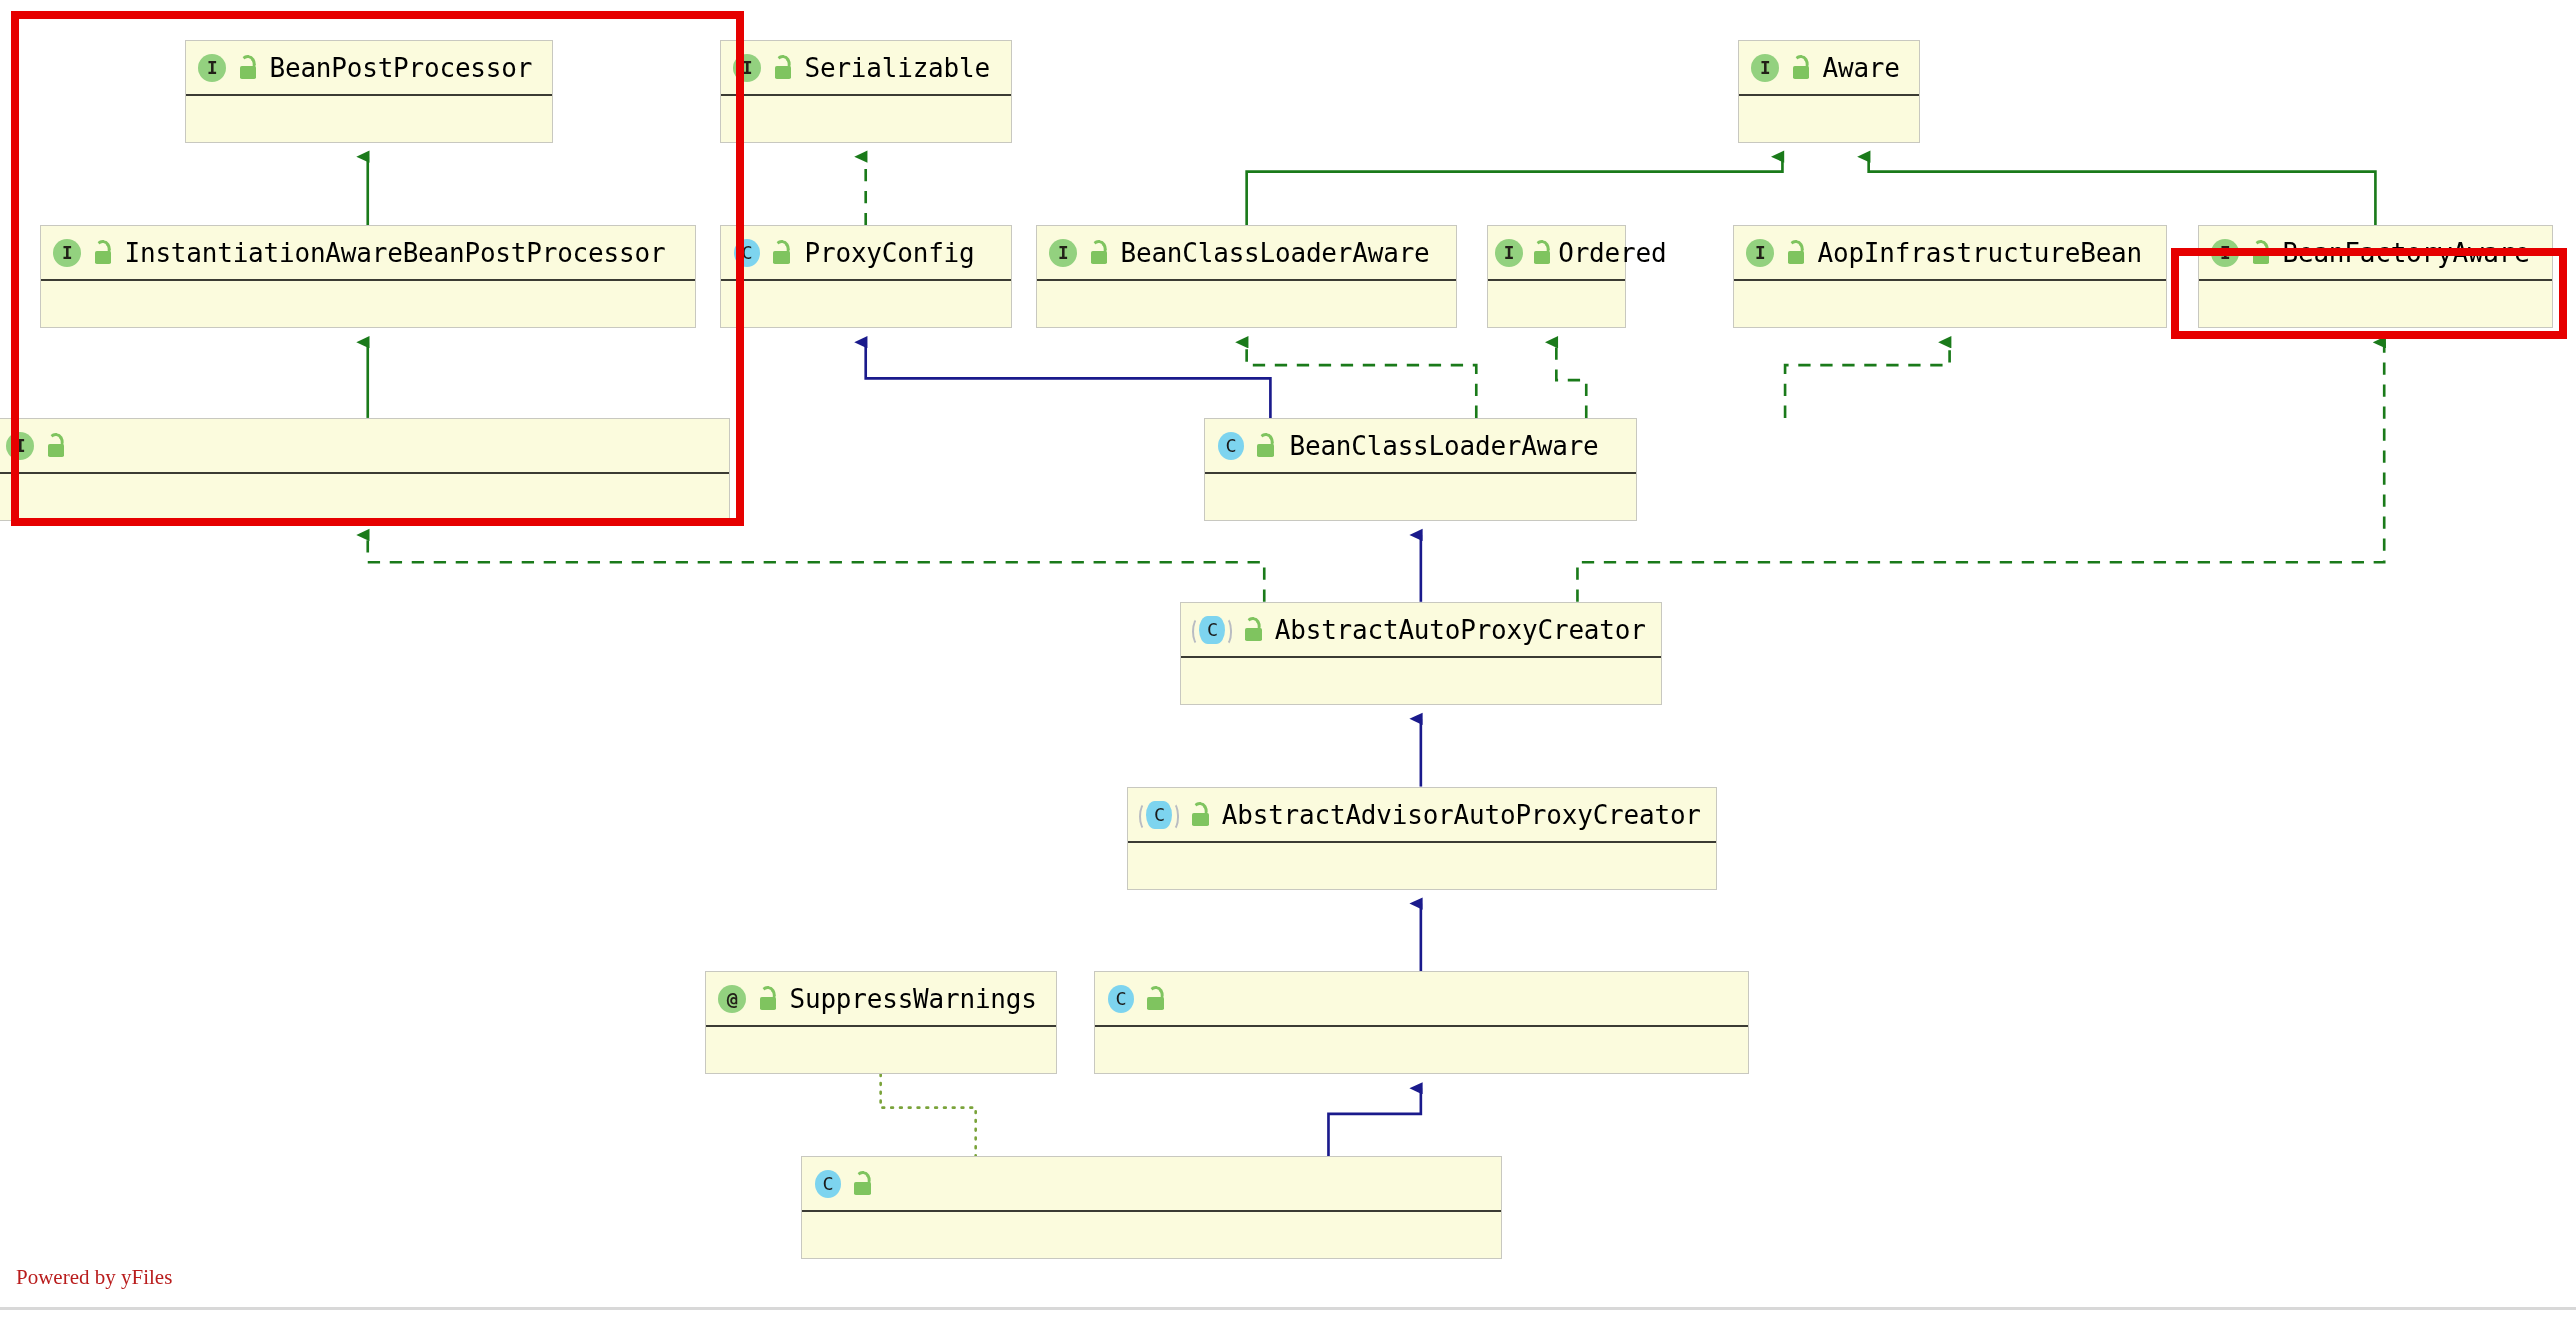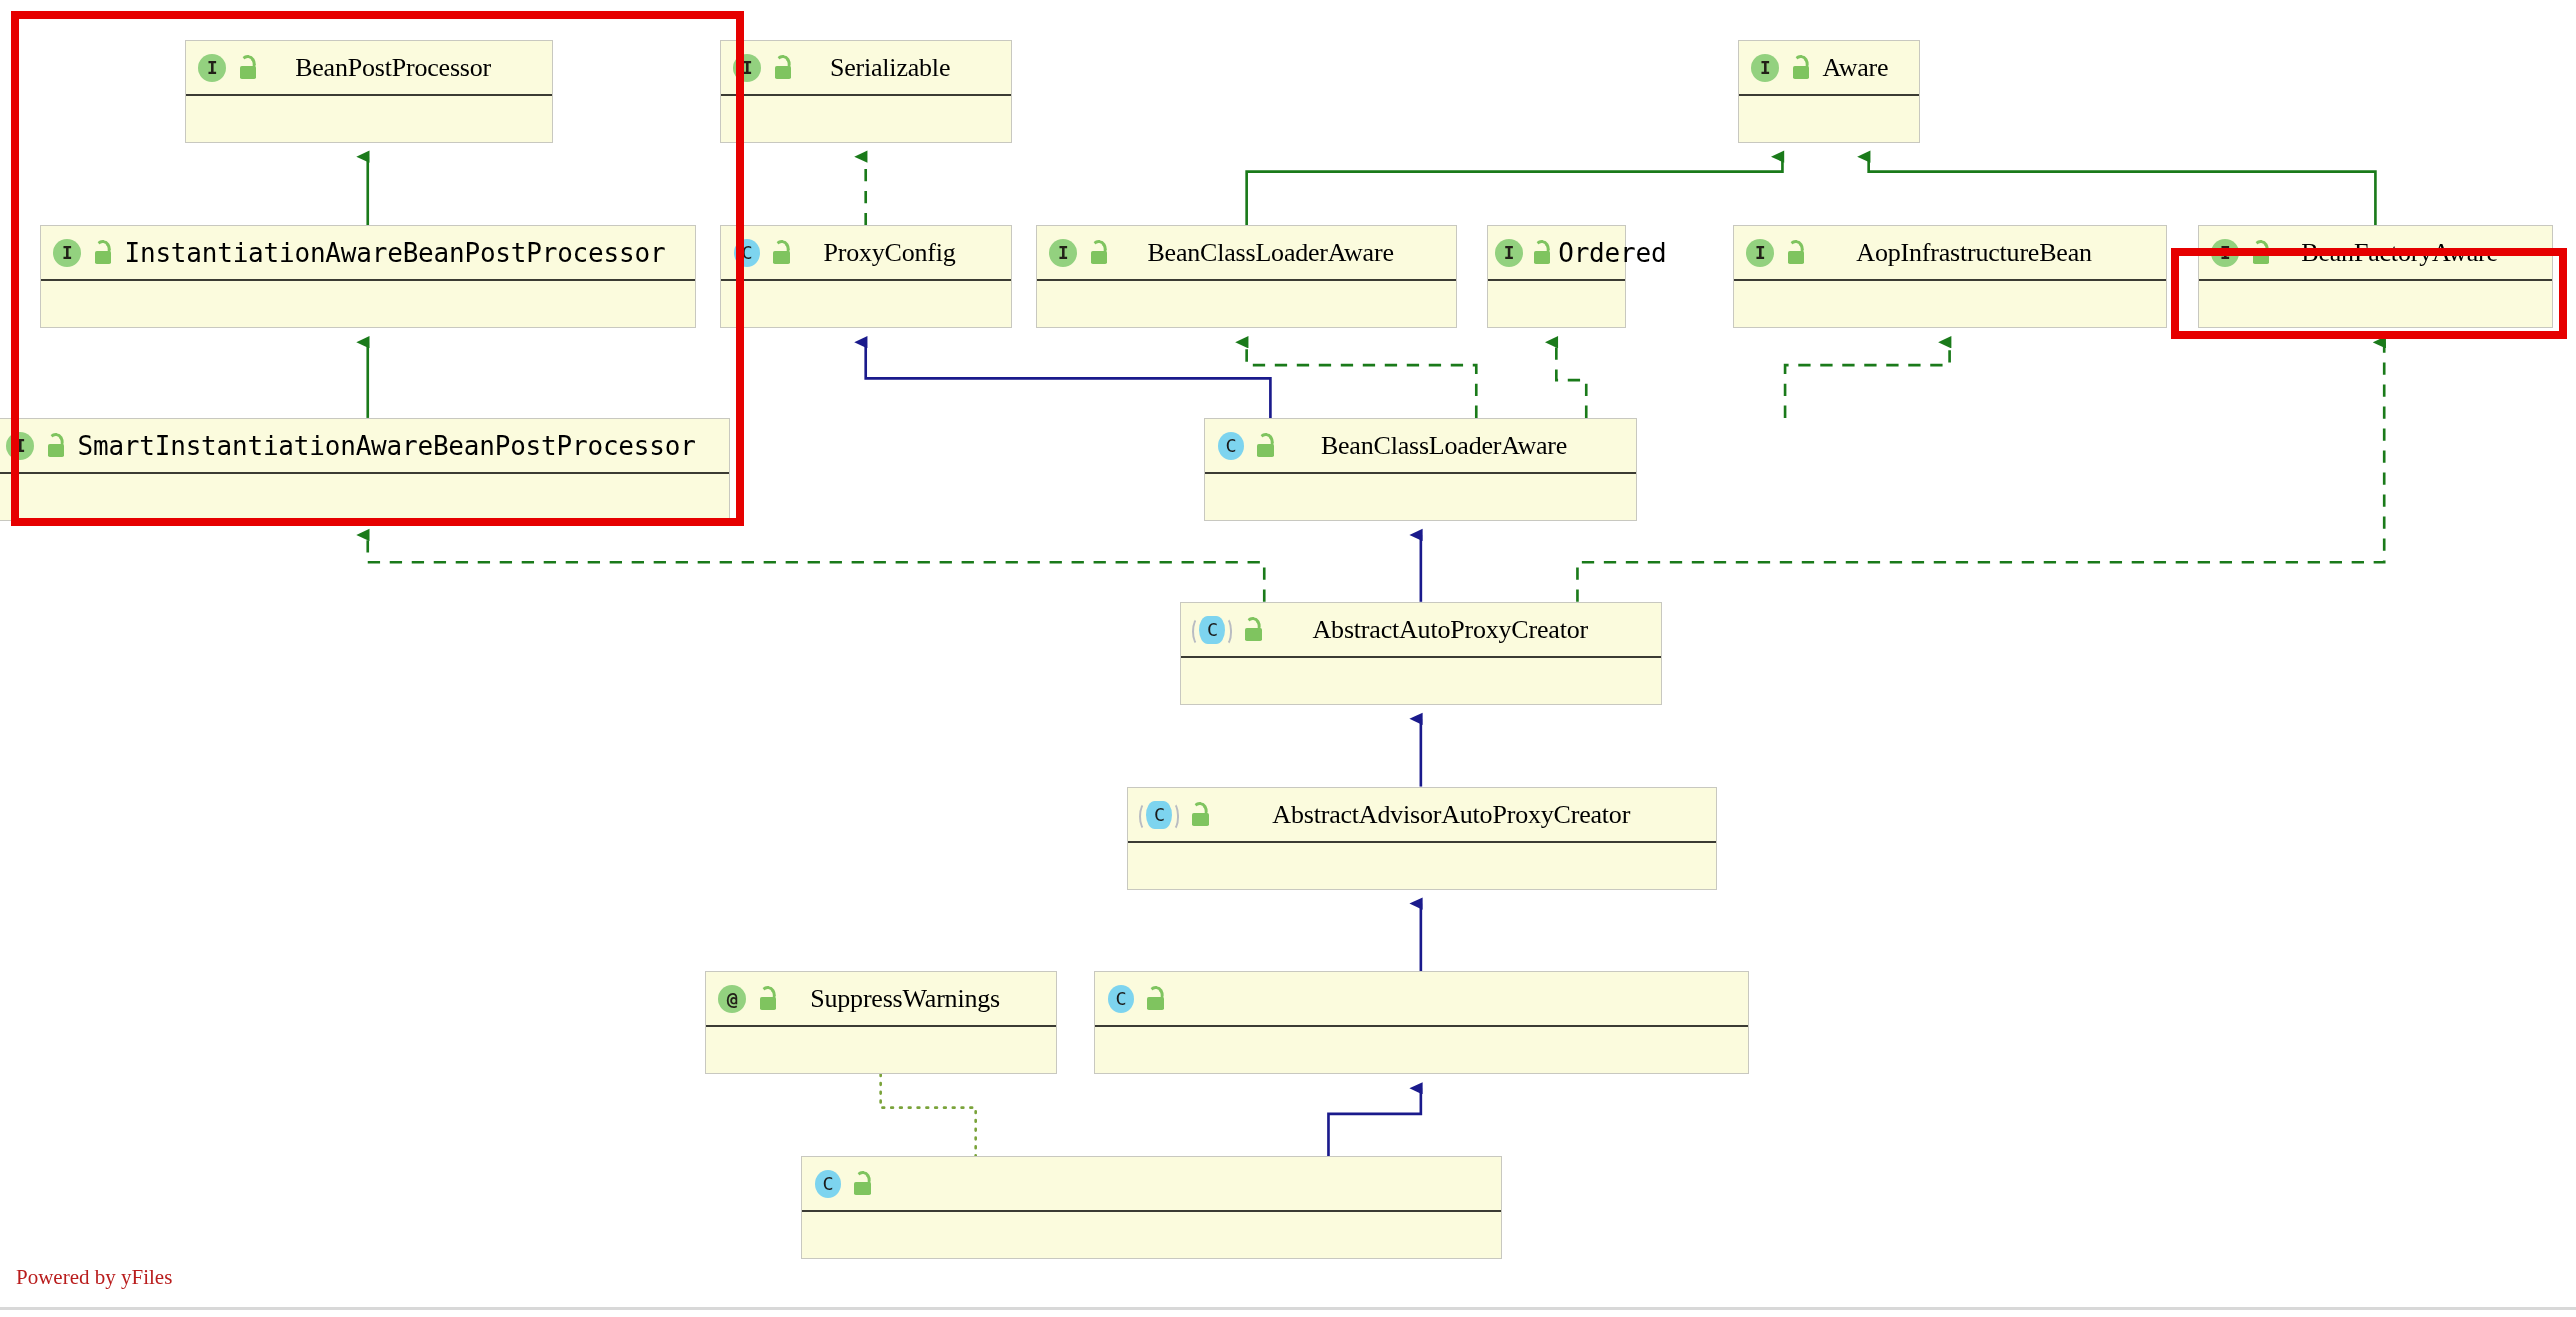--- a/index.html
+++ b/index.html
@@ -46,21 +46,21 @@
     flex: 1 1 auto;
     background: #fbfbdd;
   }
   .uml-title {
     font-family: "DejaVu Sans Mono", "Liberation Mono", monospace;
     font-size: 26px;
     color: #000000;
     white-space: nowrap;
     letter-spacing: -0.2px;
   }
-  .uml-title.centered { margin: 1px auto; padding-right: 23px; font-family: Liberation Serif, serif; }
+  .uml-title.centered { margin: 1px auto; padding-right: 23px; }
 
   
   .ico {
     flex: 0 0 auto;
     display: inline-block;
     position: relative;
     width: 30px;
     height: 30px;
     margin-right: 5.3px;
   }
@@ -323,21 +323,20 @@
     <div class="uml-body"></div>
   </div>
 
   <div class="uml-node" style="left:-7px; top:418px; width:737px; height:103px;">
     <div class="uml-header">
       <span class="ico ico-iface">I</span>
       <span class="ico-lock">
           <span class="shackle"></span>
           <span class="body"></span>
         </span>
-      <span class="uml-title">SmartInstantiationAwareBeanPostProcessor</span>
     </div>
     <div class="uml-body"></div>
   </div>
 
   <div class="uml-node" style="left:1204px; top:418px; width:433px; height:103px;">
     <div class="uml-header">
       <span class="ico ico-class">C</span>
       <span class="ico-lock">
           <span class="shackle"></span>
           <span class="body"></span>

